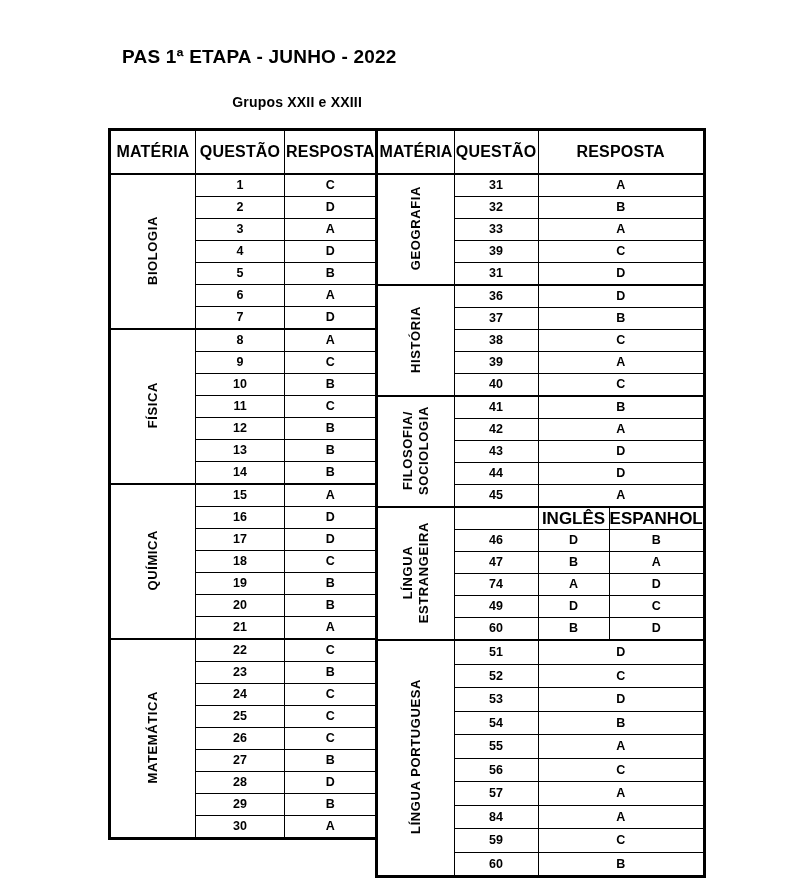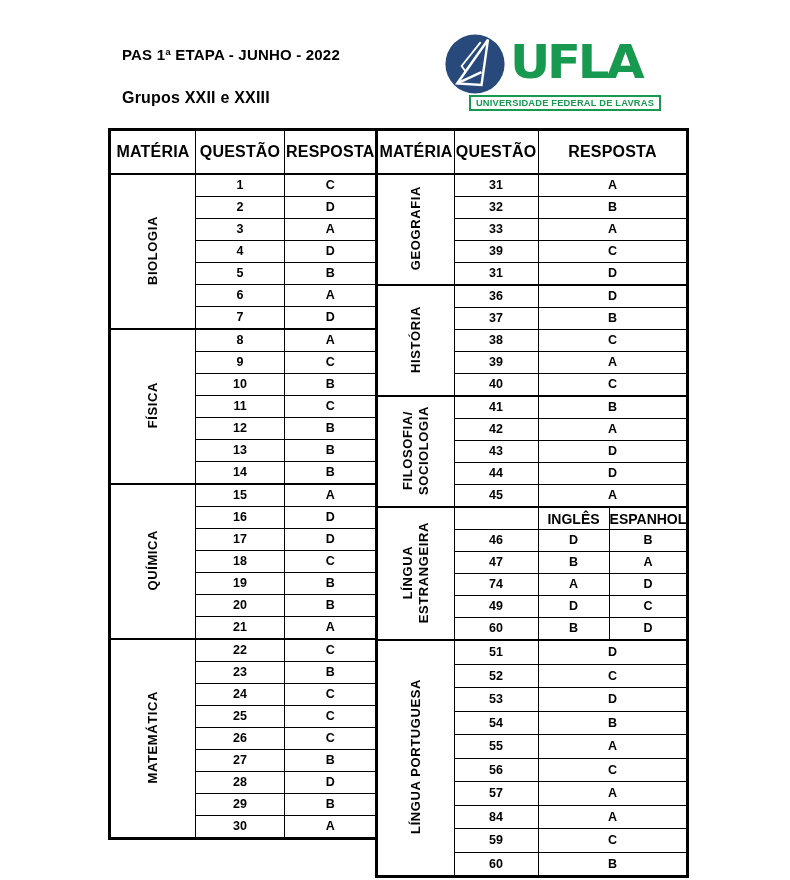--- a/index.html
+++ b/index.html
@@ -1,65 +1,53 @@
 <!DOCTYPE html>
 <html><head>
 <meta charset="utf-8">
 <style>
   html,body{margin:0;padding:0;background:#fff;}
   body{width:790px;height:880px;position:relative;font-family:"Liberation Sans",sans-serif;color:#000;overflow:hidden;}
   .page{position:absolute;inset:0;background:#fff;}
 
   
   .doc-header{position:absolute;left:122px;top:46px;width:240px;}
-  .title{font-size:15px;font-weight:bold;white-space:nowrap;letter-spacing:0.2px;}
-  .subtitle{font-size:16px;font-weight:bold;text-align:left;margin-top:26px;letter-spacing:0.2px;}
+  .title{font-size:19px;font-weight:bold;white-space:nowrap;letter-spacing:0.2px;}
+  .subtitle{font-size:14px;font-weight:bold;text-align:right;margin-top:26px;letter-spacing:0.2px;}
 
   
   .logo{position:absolute;left:445px;top:34px;width:218px;}
   .logo-top{display:flex;align-items:flex-start;height:60px;}
   .logo-acronym{font-family:"DejaVu Sans",sans-serif;font-weight:bold;font-size:46px;line-height:56px;color:#17994F;letter-spacing:-3px;margin-left:5px;transform:scaleX(1.08);transform-origin:left;}
   .logo-name{box-sizing:border-box;margin-top:1px;margin-left:24px;width:192px;border:2px solid #17994F;color:#17994F;font-size:9.3px;font-weight:bold;text-align:center;padding:1px 2px;letter-spacing:0.2px;white-space:nowrap;}
 
   
   .tables{position:absolute;left:108px;top:128px;display:flex;align-items:flex-start;}
   table{border-collapse:collapse;table-layout:fixed;}
   #left-table{border:3px solid #000;}
   #right-table{border:3px solid #000;margin-left:-3px;}
   th,td{border:1px solid #000;background:#fff;}
   th{height:40px;font-size:16px;font-weight:bold;text-align:center;vertical-align:middle;border-bottom:2.5px solid #000;letter-spacing:0.2px;}
   td{height:21px;font-size:12.5px;font-weight:bold;text-align:center;vertical-align:middle;padding:0;line-height:1;}
   td.tall{height:22.5px;margin-left:44px;}
   .sec-top{border-top:2.5px solid #000;}
   .vcell{text-align:center;vertical-align:middle;}
   .vlabel{display:inline-block;writing-mode:vertical-rl;transform:rotate(180deg);white-space:pre-line;font-size:13px;font-weight:bold;letter-spacing:0.6px;line-height:1.2;}
-  .subhead{font-size:14px;}
+  .subhead{font-size:17px;}
 </style>
 </head>
 <body>
 
 <div class="page">
 
   <div class="doc-header">
     <div class="title">PAS 1ª ETAPA - JUNHO - 2022</div>
     <div class="subtitle">Grupos XXII e XXIII</div>
   </div>
 
-  <div class="logo">
-    <div class="logo-top">
-      <svg width="60" height="60" viewBox="0 0 74 74">
-        <circle cx="37" cy="37" r="36.5" fill="#28497B"></circle>
-        <path d="M15 61 L53 7 L45 63 Z" fill="none" stroke="#ffffff" stroke-width="3"></path>
-        <path d="M15 61 L45 47" fill="none" stroke="#ffffff" stroke-width="3"></path>
-        <path d="M26 47 L20.5 39.5 L44 10" fill="none" stroke="#ffffff" stroke-width="2.2"></path>
-      </svg>
-      <div class="logo-acronym">UFLA</div>
-    </div>
-    <div class="logo-name">UNIVERSIDADE FEDERAL DE LAVRAS</div>
-  </div>
 
   <div class="tables">
 
     <table id="left-table">
       <colgroup>
           <col style="width:86px">
           <col style="width:89px">
           <col style="width:90px">
         </colgroup>
       <thead>

